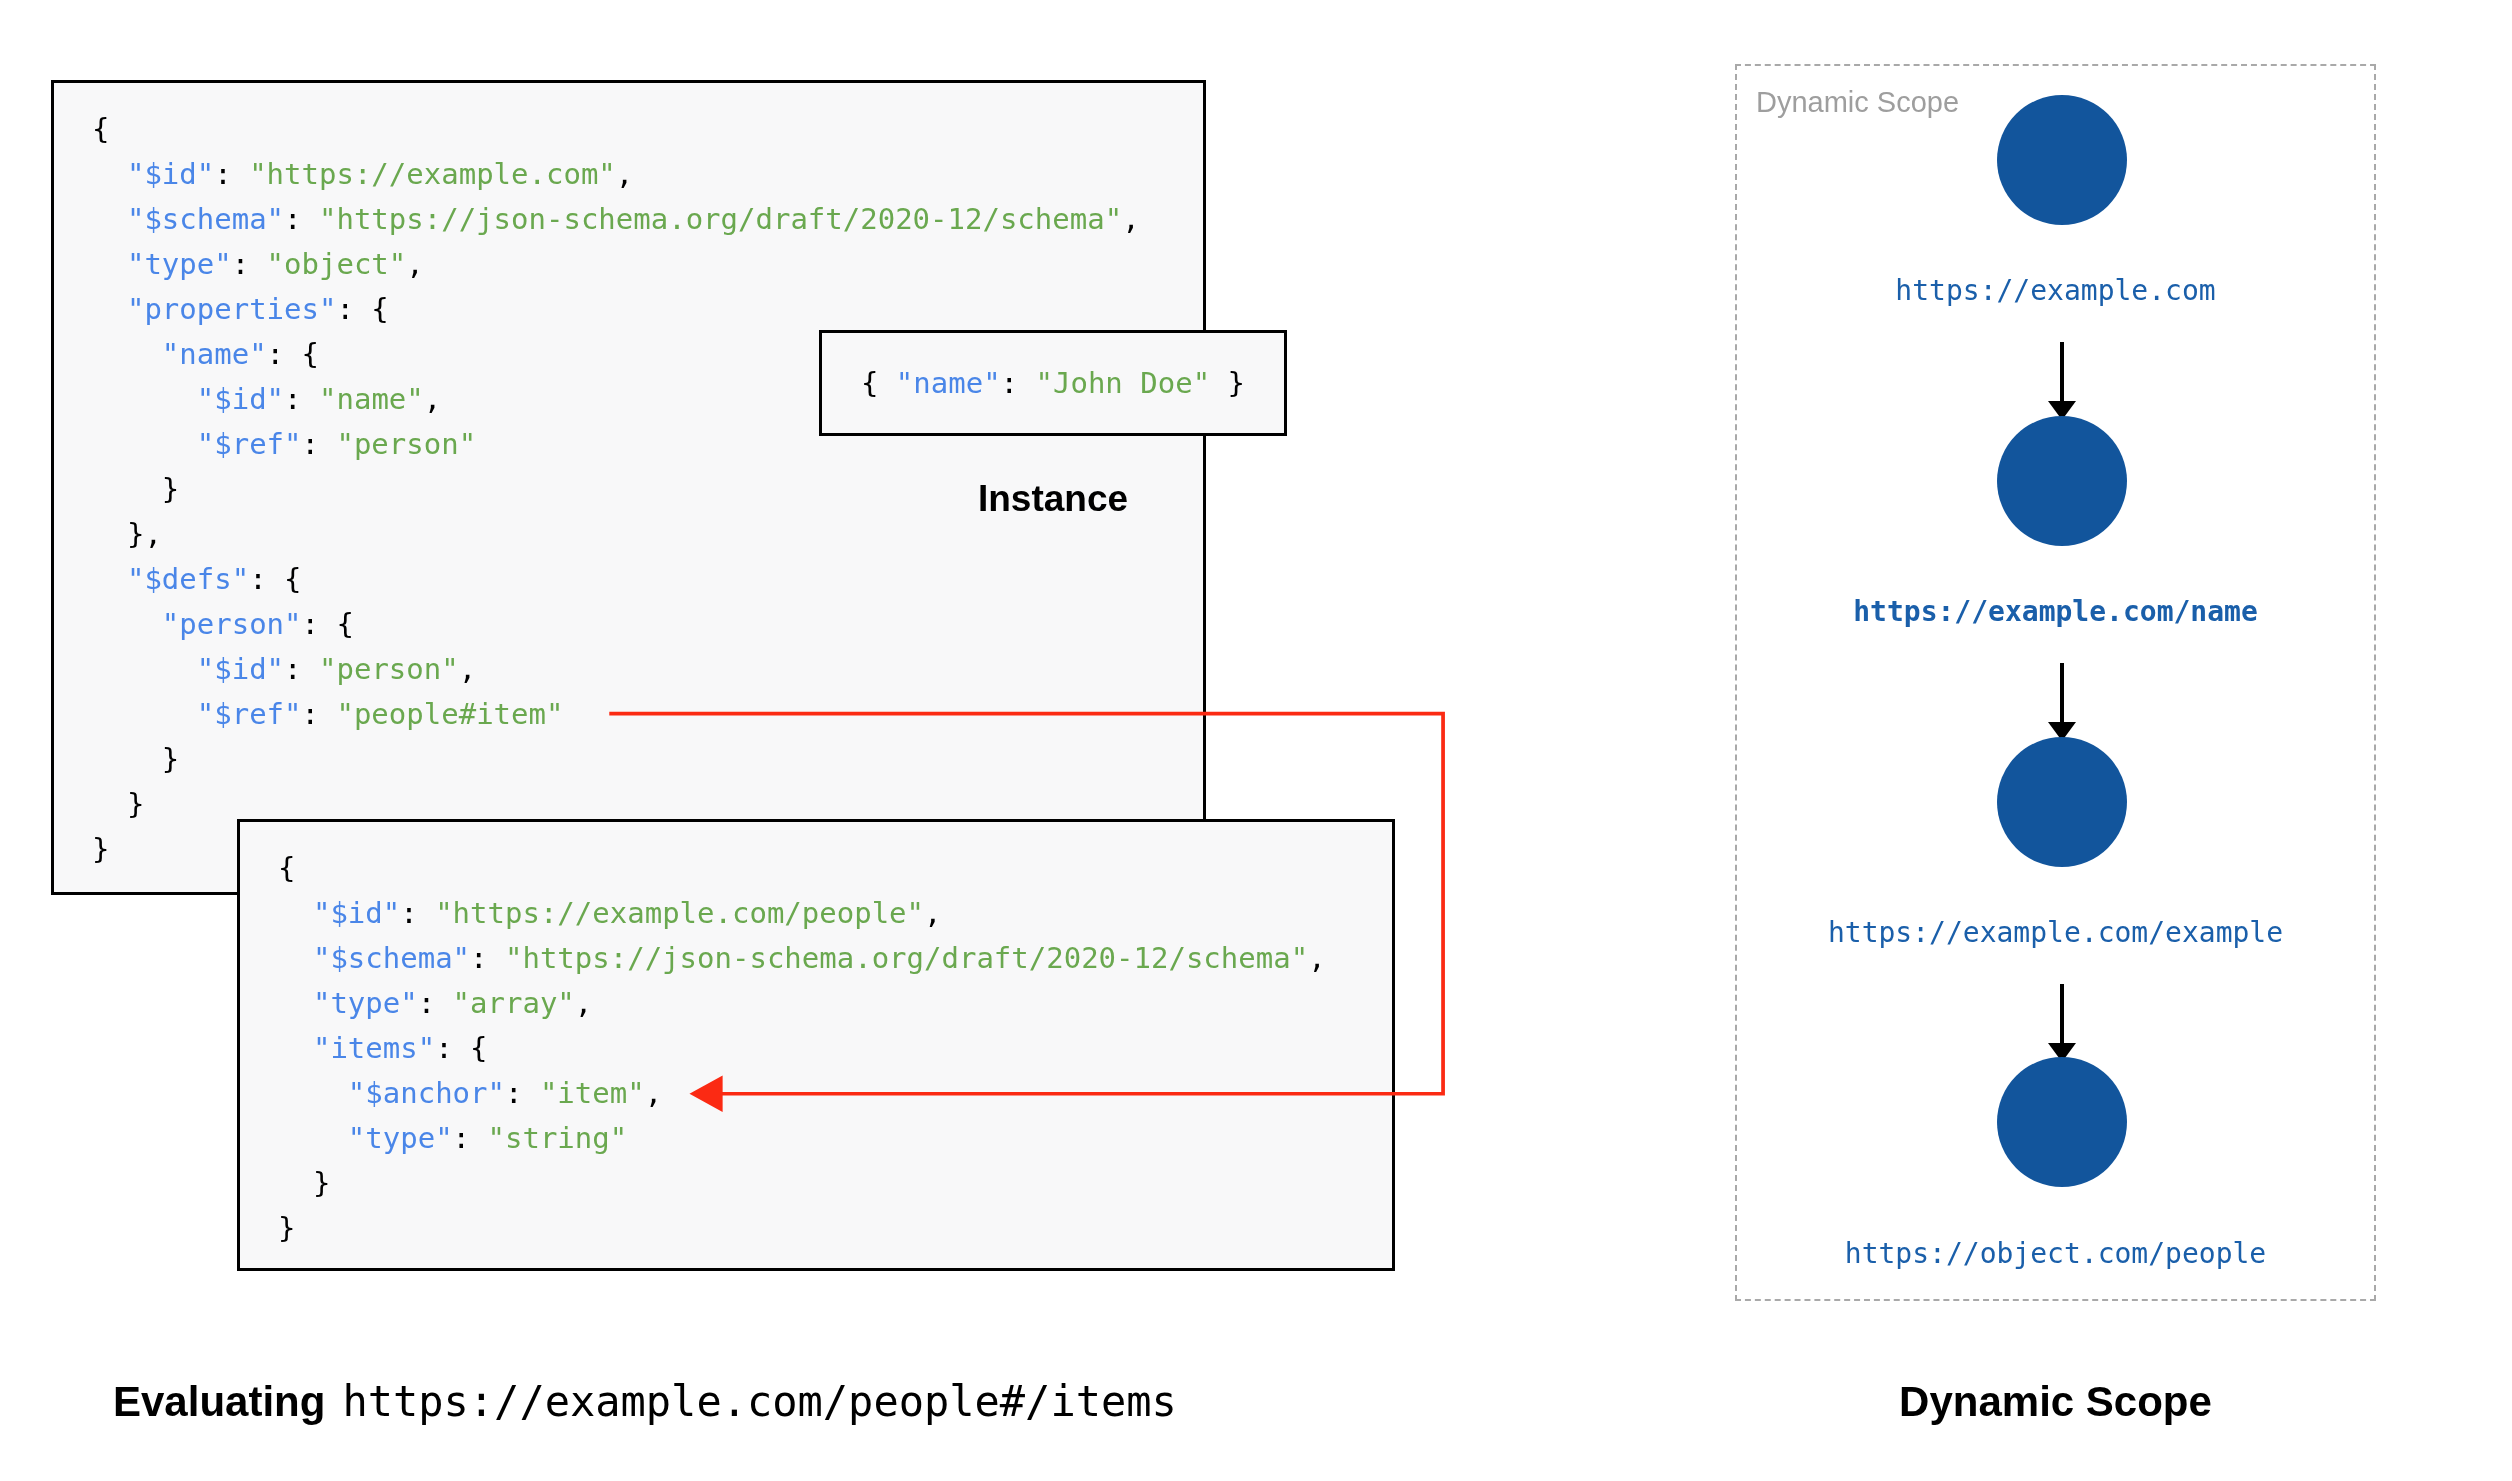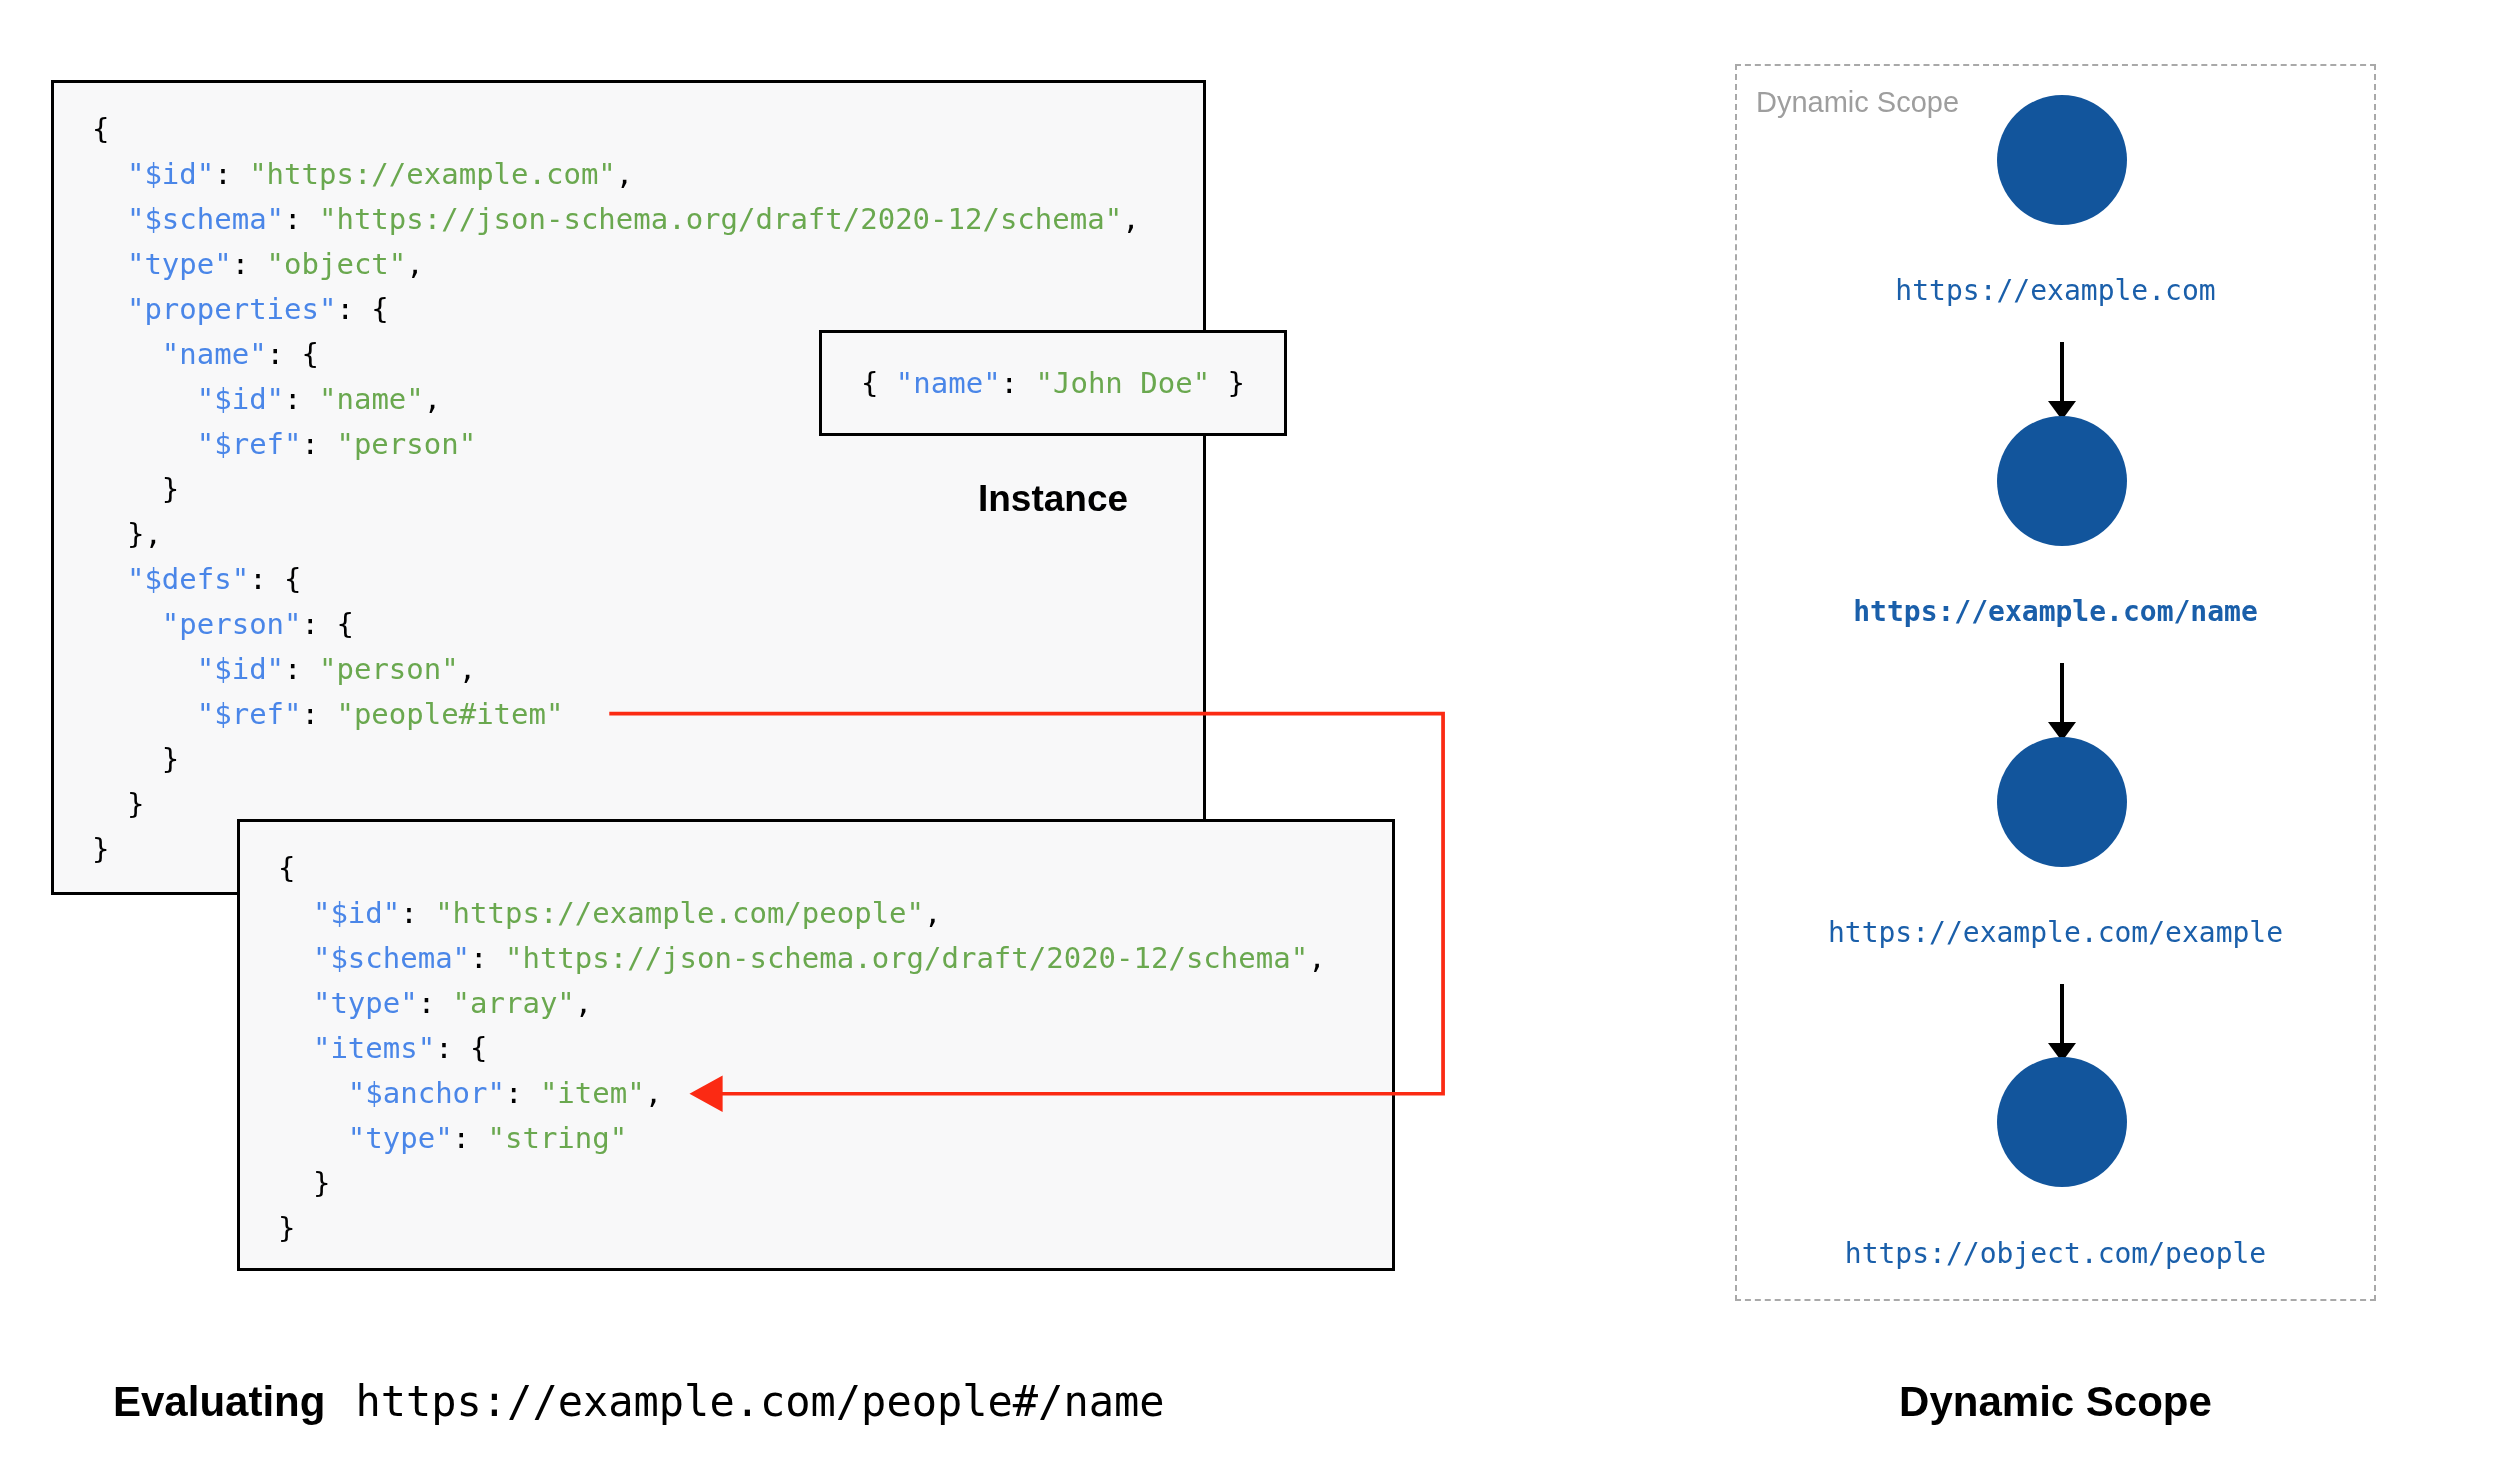--- a/index.html
+++ b/index.html
@@ -62,21 +62,21 @@
   }
   .scope-arrow::after{
     content:'';position:absolute;left:-11.8px;top:100%;width:0;height:0;
     border-left:14px solid transparent;border-right:14px solid transparent;
     border-top:19px solid #000;
   }
   #caption-left{
     position:absolute;left:113px;top:1376px;font-size:42px;line-height:51px;color:#000;
     white-space:nowrap;
   }
-  #caption-left .cap-bold{font-weight:bold;margin-right:30px;}
+  #caption-left .cap-bold{font-weight:bold;margin-right:17px;}
   #caption-left .cap-mono{font-family:"DejaVu Sans Mono", monospace;font-weight:normal;}
   #caption-right{
     position:absolute;left:1735px;top:1376px;width:641px;text-align:center;
     font-weight:bold;font-size:42px;line-height:51px;color:#000;
   }
   #overlay-svg{
     position:absolute;left:0;top:0;width:2512px;height:1482px;z-index:6;pointer-events:none;
   }
 </style>
 </head>
@@ -106,21 +106,21 @@
     <div class="scope-node-label" style="top: 591px; font-weight: bold;">https://example.com/name</div>
     <div class="scope-arrow" style="top: 663px;"></div>
     <div class="scope-circle" style="top: 737px;"></div>
     <div class="scope-node-label" style="top: 912px;">https://example.com/example</div>
     <div class="scope-arrow" style="top: 984px;"></div>
     <div class="scope-circle" style="top: 1057px;"></div>
     <div class="scope-node-label" style="top: 1233px;">https://object.com/people</div>
   </div>
 
 <div id="caption-left">
-  <span class="cap-bold">Evaluating</span><span class="cap-mono">https://example.com/people#/name</span>
+  <span class="cap-bold">Evaluating</span><span class="cap-mono">https://example.com/people#/items</span>
 </div>
 <div id="caption-right">Dynamic Scope</div>
 
 <svg id="overlay-svg" xmlns="http://www.w3.org/2000/svg" viewBox="0 0 4700 2772" width="2512" height="1482">
   <polyline points="1140,1335 2700,1335 2700,2046 1348,2046" style="fill:none;stroke:var(--red-color);stroke-width:7;stroke-linejoin:miter"></polyline>
   <polygon points="1290,2046 1352,2012 1352,2080" style="fill:var(--red-color)"></polygon>
 </svg>
 
 
 </body></html>

